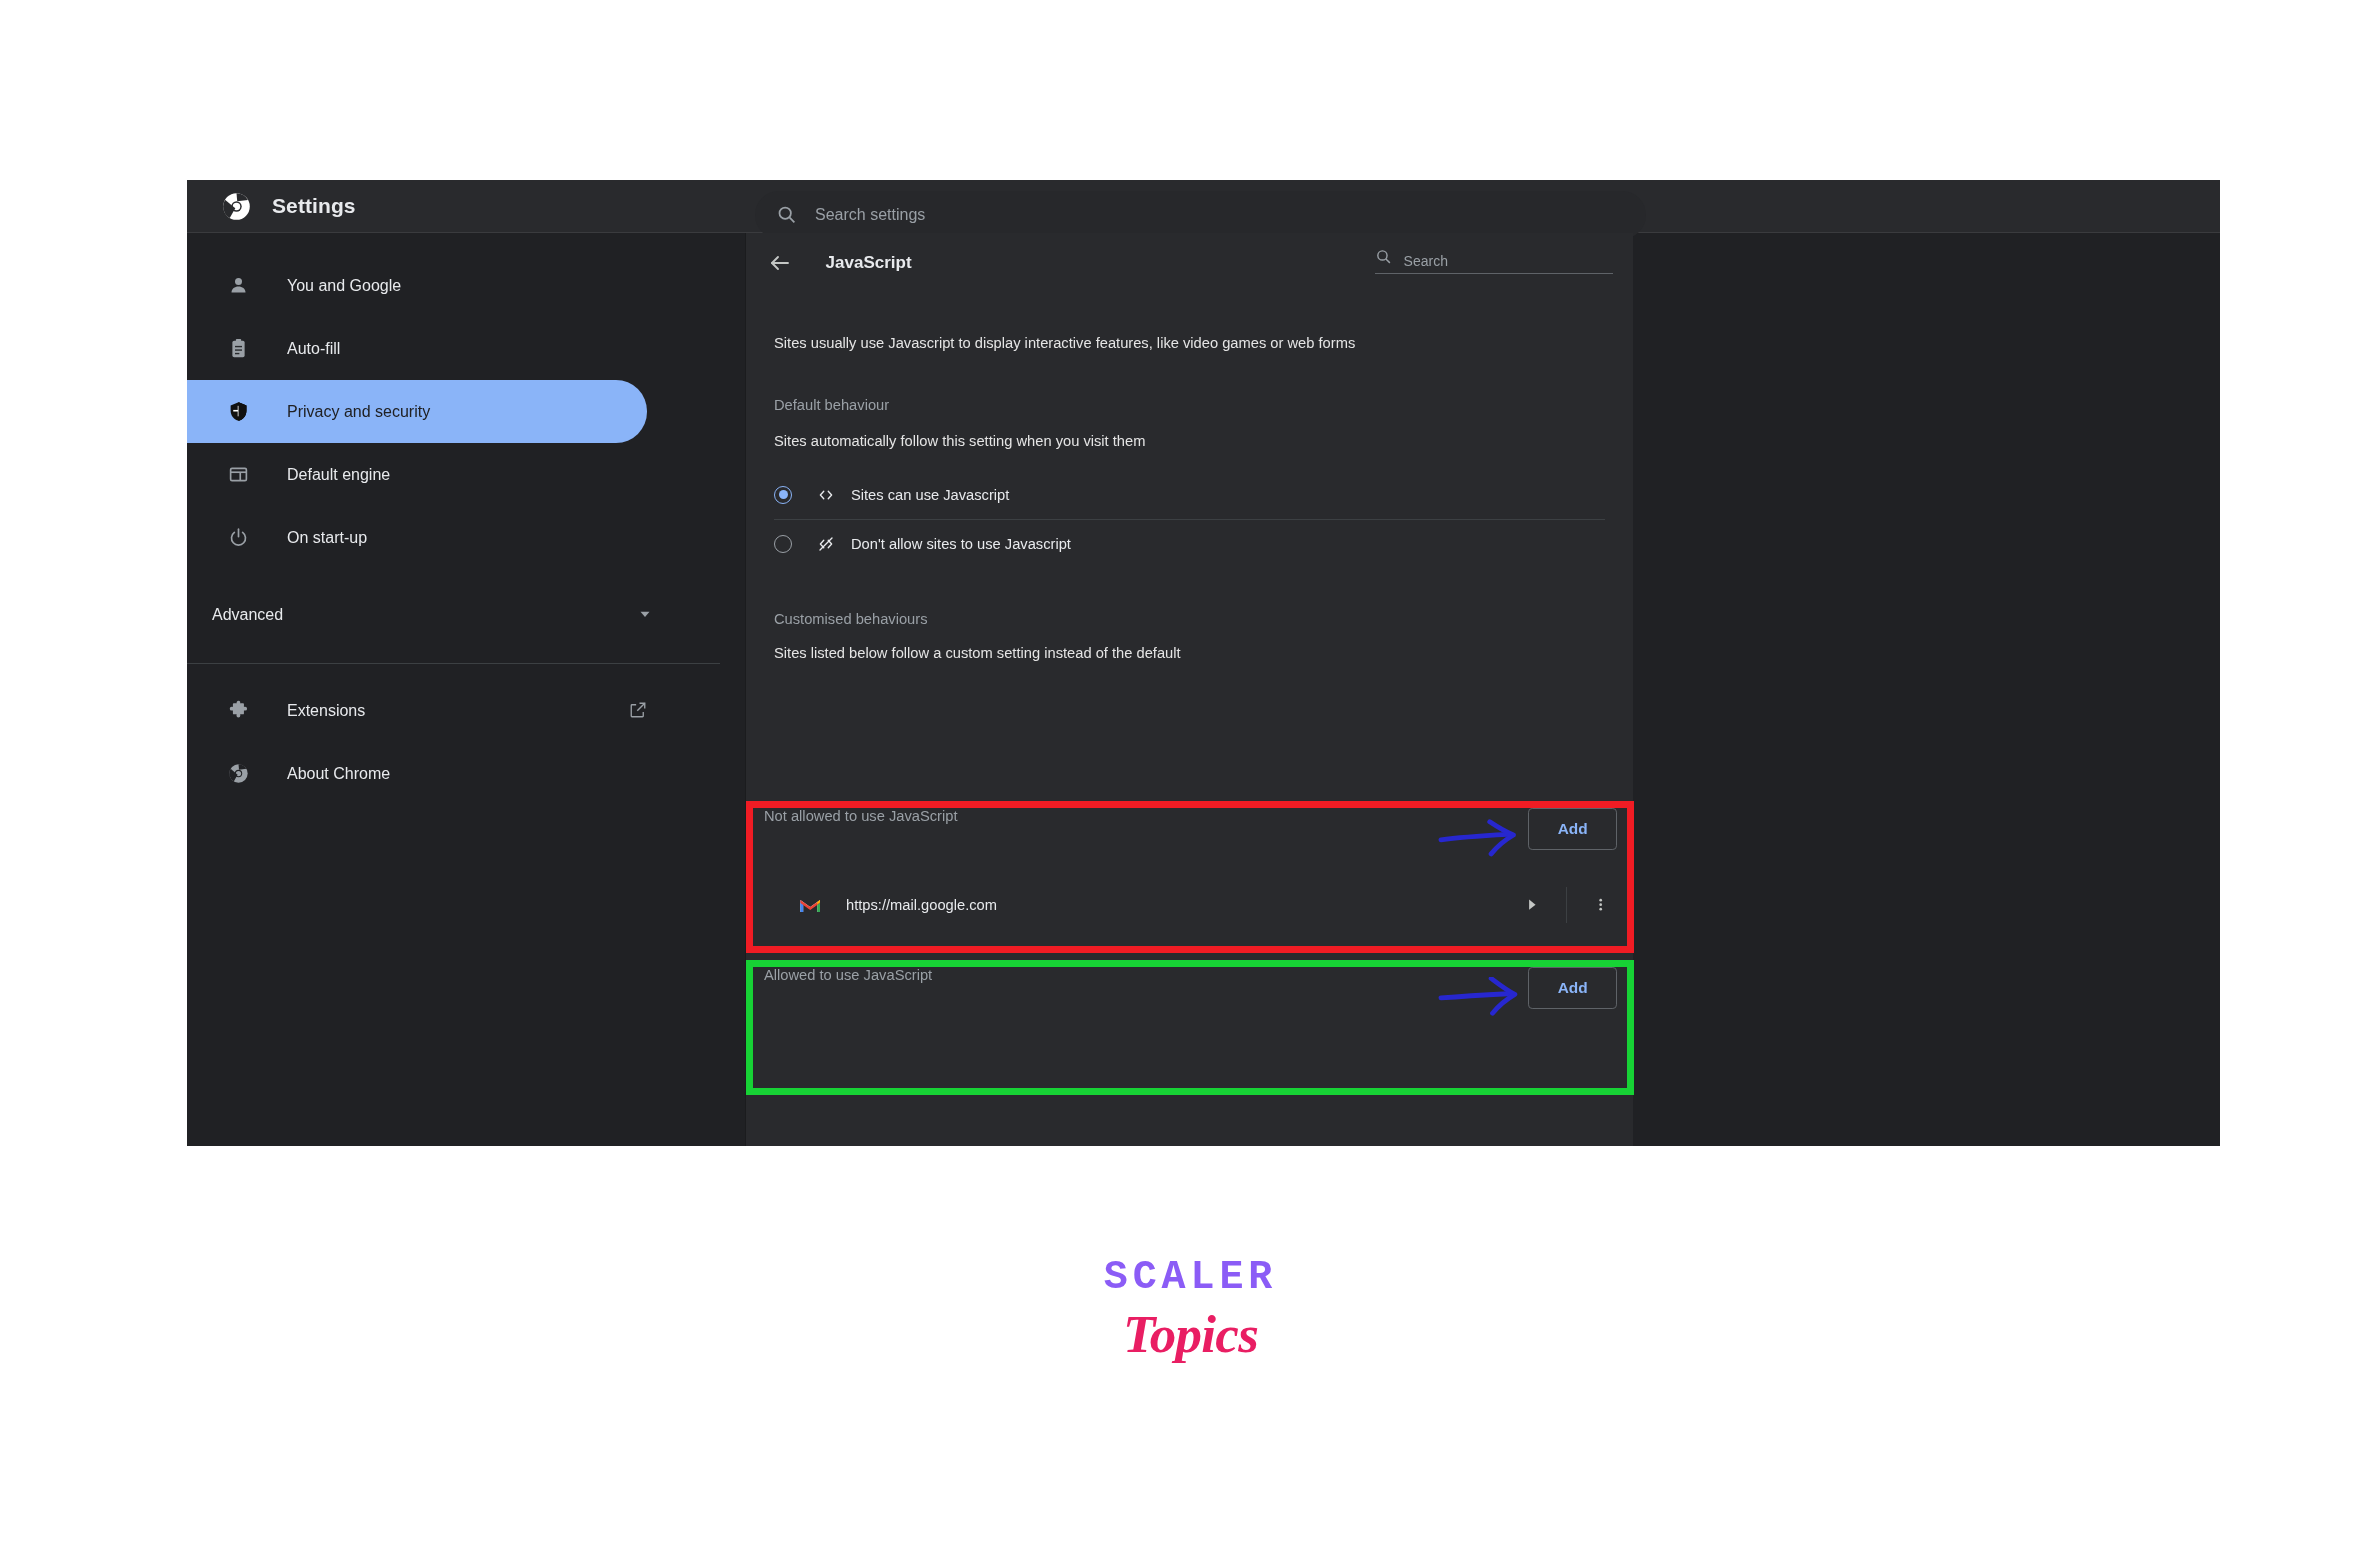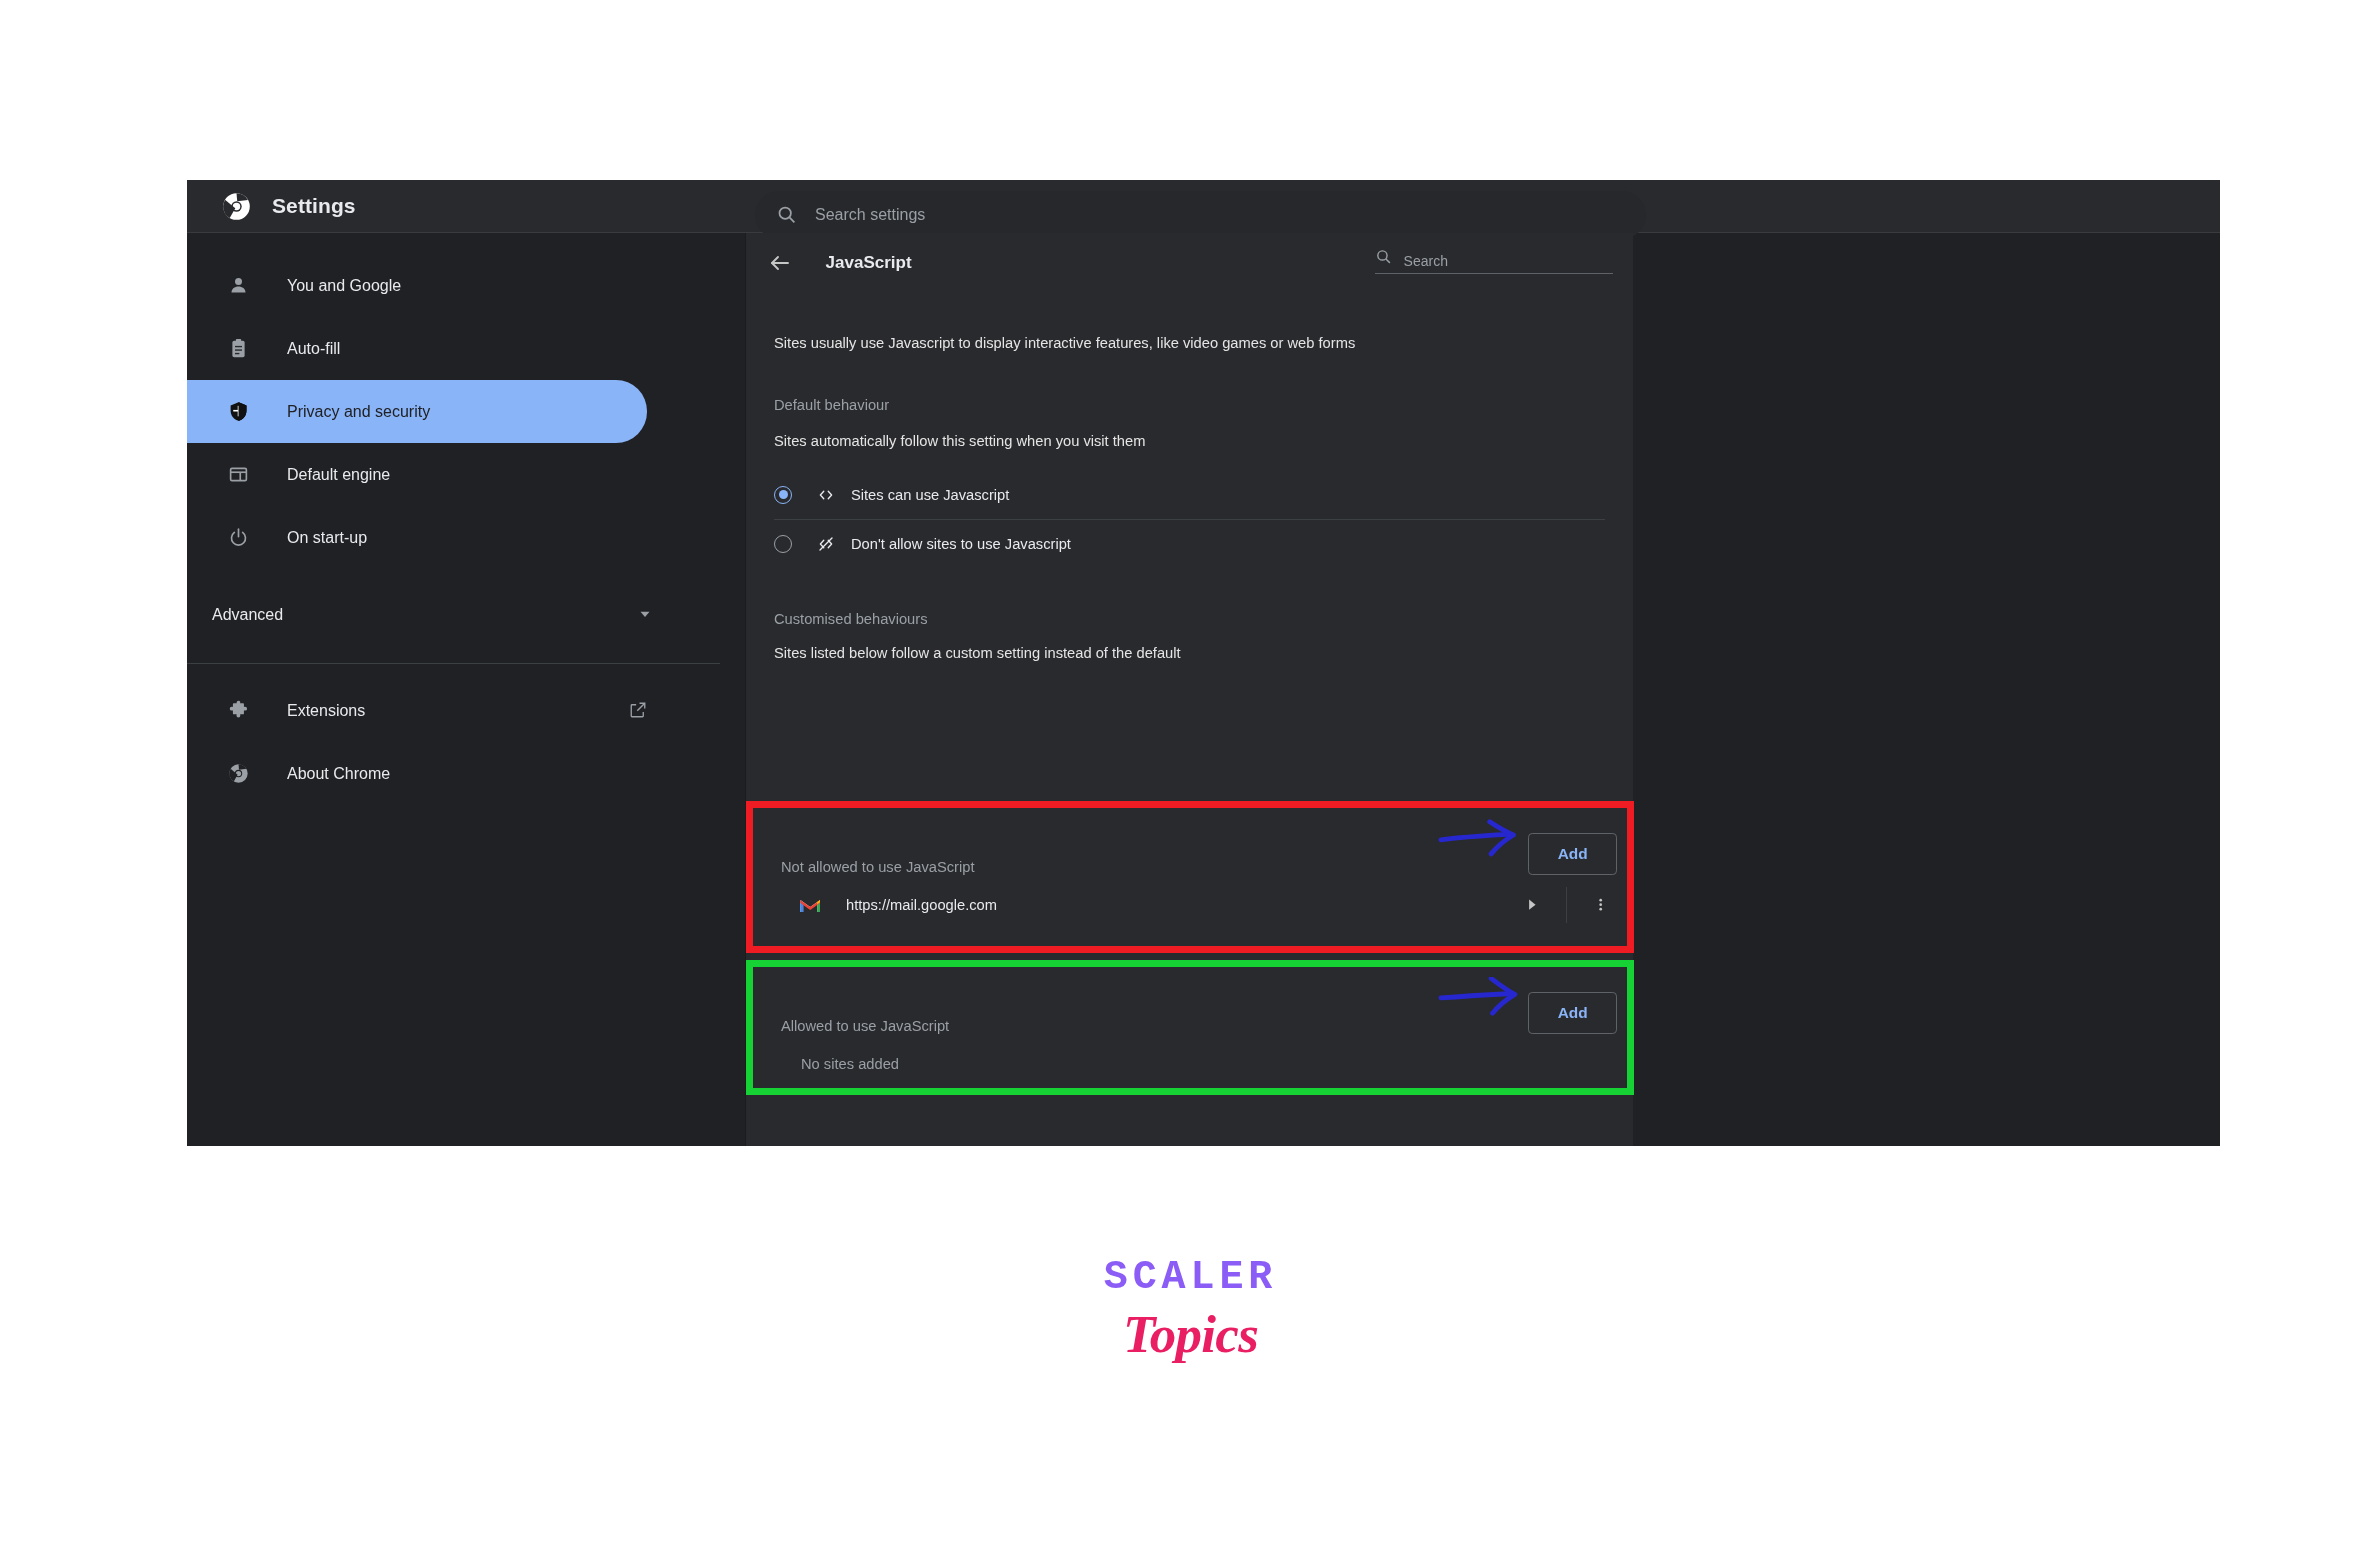--- a/index.html
+++ b/index.html
@@ -183,23 +183,23 @@
   }
   #red-box { top: 568px; height: 152px; border-color: #f01c24; }
   #green-box { top: 727px; height: 135px; border-color: #17d235; }
 
   .site-card {
     background: #292a2d;
     width: 100%; height: 100%;
     position: relative;
   }
   .card-head {
-    display: flex; align-items: flex-end;
+    display: flex; align-items: flex-start;
     height: 67px;
-    padding-left: 28px; padding-right: 9.8px;
+    padding-left: 11px; padding-right: 9.8px;
   }
   .card-head-label { color: #9aa0a6; font-size: 14.7px; flex: 1; }
   .add-btn {
     width: 89px; height: 42px;
     border: 0.7px solid #5f6368;
     border-radius: 4.2px;
     background: transparent;
     color: #8ab4f8;
     font-size: 15.4px; font-weight: bold;
     cursor: pointer;
@@ -487,21 +487,20 @@
         <div class="card-head">
           <span class="card-head-label">Allowed to use JavaScript</span>
           <button class="add-btn">Add</button>
         </div>
         <div id="green-arrow" class="arrow-anno">
           <svg width="84" height="39" viewBox="0 0 120 56">
             <path d="M4 30 C 30 28, 62 26, 100 24" stroke="#2727cf" stroke-width="7" fill="none" stroke-linecap="round"></path>
             <path d="M76 2 C 88 11, 97 18, 110 25 C 98 32, 88 40, 78 52" stroke="#2727cf" stroke-width="7" fill="none" stroke-linecap="round" stroke-linejoin="round"></path>
           </svg>
         </div>
-        <div class="empty-row">No sites added</div>
       </div>
     </div>
 
   </div>
 </div>
 
 <div id="scaler-logo">
   <div id="scaler-word">SCALER</div>
   <div id="topics-word">Topics</div>
 </div>

